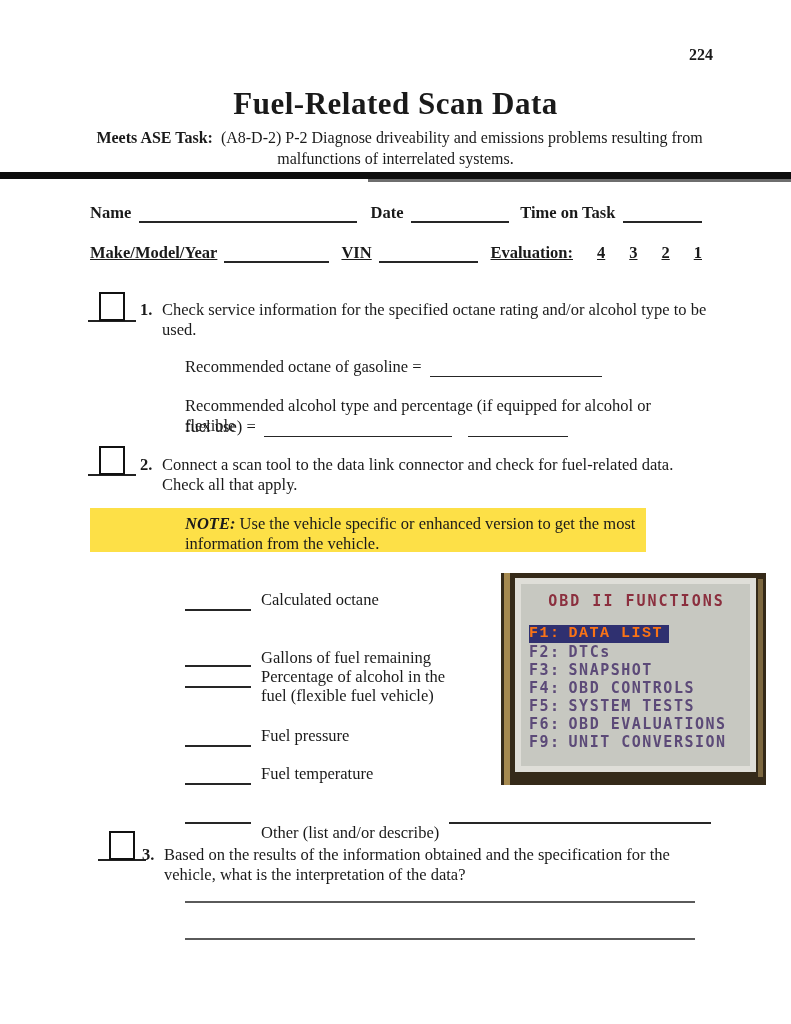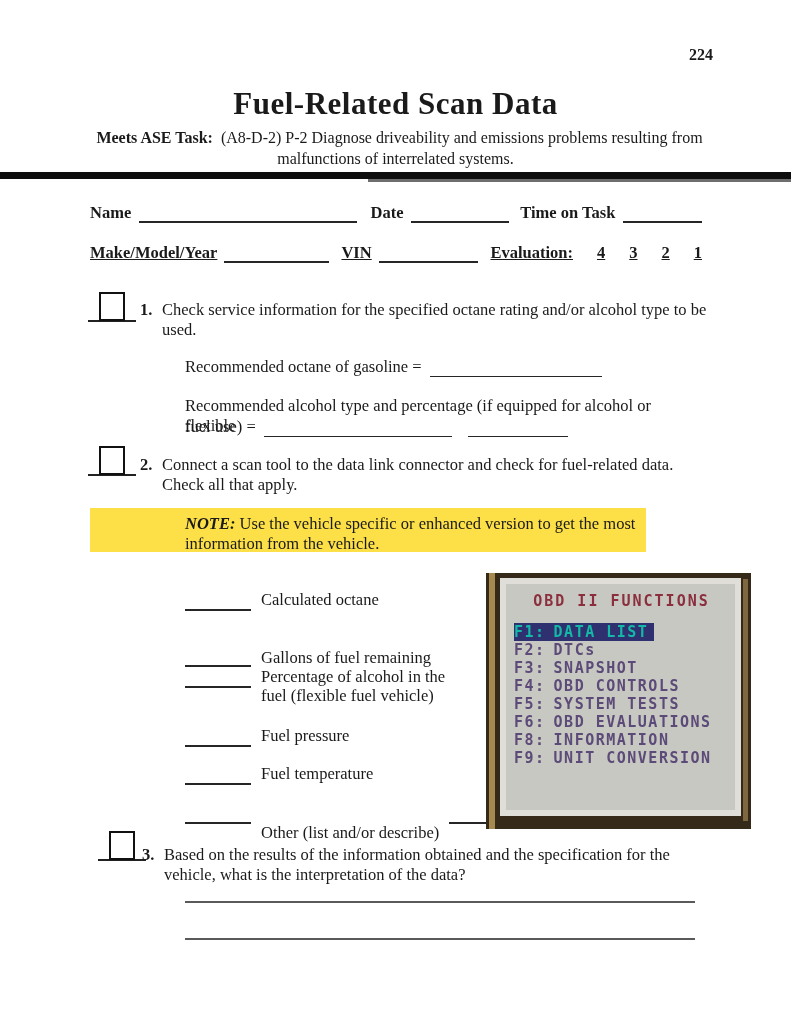--- a/index.html
+++ b/index.html
@@ -39,29 +39,29 @@
   #note-box .note-inner{width:510px;}
   .note-label{font-weight:bold; font-style:italic;}
   
   .cl-row{left:185px; display:flex; align-items:flex-start; font-size:16.5px; line-height:19px;}
   .cl-blank{width:66px; margin-right:10px; margin-top:2px; flex:none;}
   .cl-label{max-width:213px;}
   .cl-trail{width:262px; margin-left:10px; margin-top:2px;}
   
   .ans-line{left:185px; width:510px; border-bottom:2px solid #5a5a5a;}
   
-  #photo{left:486px; top:573px; width:265px; height:256px; background:#3227168; background:#352a19;}
+  #photo{left:501px; top:573px; width:265px; height:212px; background:#3227168; background:#352a19;}
   #photo .tan-left{position:absolute; left:3px; top:0; bottom:0; width:6px; background:#a5894f;}
   #photo .tan-right{position:absolute; right:3px; top:6px; bottom:8px; width:5px; background:#7d6840;}
   #bezel{position:absolute; left:14px; top:5px; right:10px; bottom:13px; background:#dfded8; padding:6px; box-sizing:border-box;}
   #screen{width:100%; height:100%; background:#c7c8c1; box-sizing:border-box; padding:8px 6px 4px 8px;
     font-family:"DejaVu Sans Mono", monospace; font-weight:bold;}
   #screen-title{text-align:center; font-size:15px; letter-spacing:2px; color:#8b2f3e; margin-bottom:12px; white-space:nowrap;}
   .menu-row{font-size:15px; letter-spacing:1.5px; line-height:18px; color:#5c4a78; white-space:nowrap;}
-  .menu-row.selected{background:#2f3070; color:#14b8a6; display:inline-block; padding-right:6px;}
+  .menu-row.selected{background:#2f3070; color:#f97316; display:inline-block; padding-right:6px;font-family:Liberation Mono, monospace;}
   .menu-key{margin-right:8px;}
 </style>
 </head>
 <body>
 
 <div id="page">
 
   <div id="page-number" class="abs">224</div>
   <div id="doc-title" class="abs">Fuel-Related Scan Data</div>
   <div id="meets-line1" class="abs"><span class="b">Meets ASE Task:</span>&nbsp; <span>(A8-D-2) P-2  Diagnose driveability and emissions problems resulting from</span></div>
@@ -167,21 +167,20 @@
     <span class="tan-right"></span>
     <div id="bezel">
       <div id="screen">
         <div id="screen-title">OBD II FUNCTIONS</div>
         <div class="menu-row selected"><span class="menu-key">F1:</span><span>DATA LIST</span></div>
         <div class="menu-row"><span class="menu-key">F2:</span><span>DTCs</span></div>
         <div class="menu-row"><span class="menu-key">F3:</span><span>SNAPSHOT</span></div>
         <div class="menu-row"><span class="menu-key">F4:</span><span>OBD CONTROLS</span></div>
         <div class="menu-row"><span class="menu-key">F5:</span><span>SYSTEM TESTS</span></div>
         <div class="menu-row"><span class="menu-key">F6:</span><span>OBD EVALUATIONS</span></div>
-        <div class="menu-row"><span class="menu-key">F8:</span><span>INFORMATION</span></div>
         <div class="menu-row"><span class="menu-key">F9:</span><span>UNIT CONVERSION</span></div>
       </div>
     </div>
   </div>
 
   <div class="abs cb" style="left:98px; top:831px;">
     <span class="cb-underline"></span>
     <span class="cb-box"></span>
   </div>
   <div class="abs task-text" style="left:142px; top:845px;">

